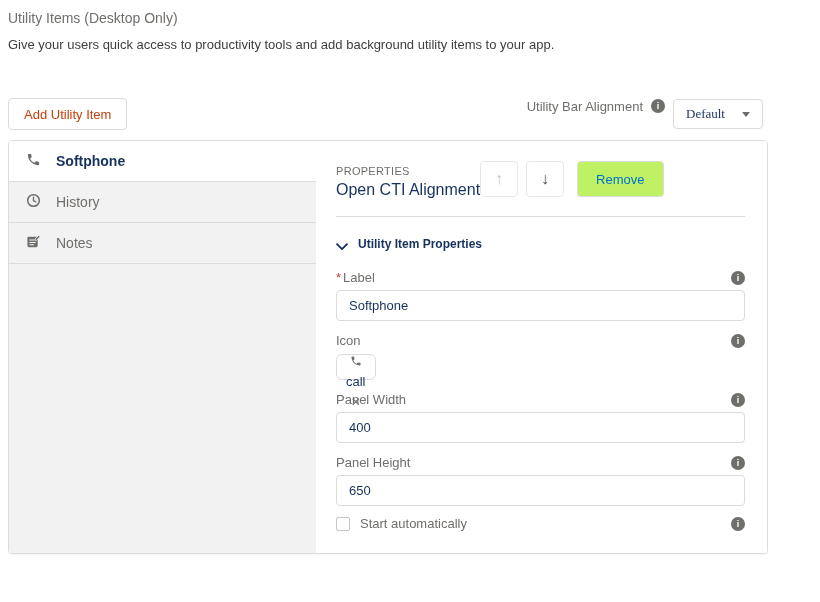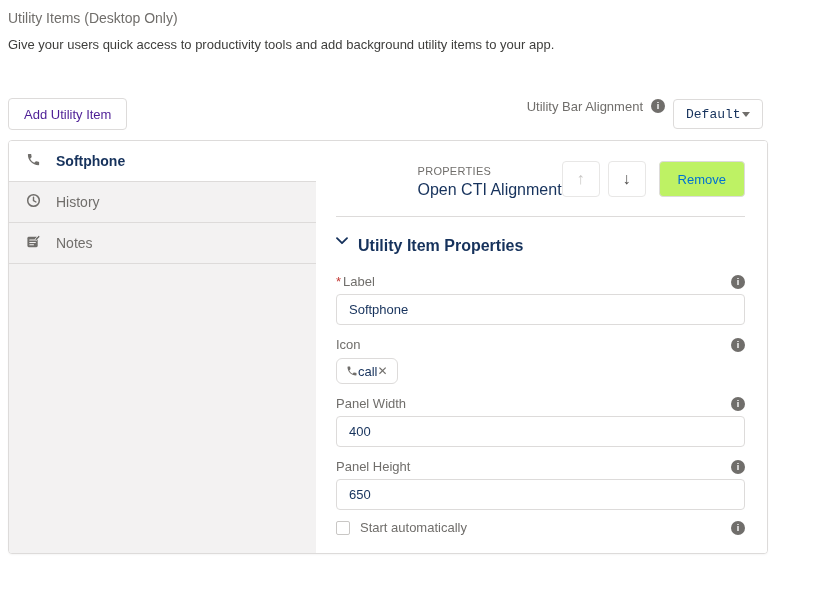--- a/index.html
+++ b/index.html
@@ -17,41 +17,41 @@
   }
   .page-subtitle {
     position: absolute; left: 8px; top: 37px;
     font-size: 13px; color: #3e3e3c;
   }
 
   .add-btn {
     position: absolute; left: 8px; top: 98px;
     height: 32px; padding: 0 15px;
     background: #fff; border: 1px solid #dddbda; border-radius: 4px;
-    color: #4c1d95; font-size: 13px; font-family: inherit; cursor: pointer;
+    color: #c2410c; font-size: 13px; font-family: inherit; cursor: pointer;
   }
 
   .alignment-group {
     position: absolute; right: 57px; top: 99px;
     display: flex; align-items: flex-start; gap: 8px;
   }
   .alignment-label { font-size: 13px; color: #706e6b; }
   .info-icon {
     width: 14px; height: 14px; border-radius: 50%;
     background: #706e6b; color: #fff;
     display: inline-flex; align-items: center; justify-content: center;
     font-size: 9px; font-weight: 700; font-style: normal;
     flex: 0 0 auto; cursor: pointer;
   }
   .dropdown {
     width: 90px; height: 30px; background: #fff;
     border: 1px solid #dddbda; border-radius: 4px;
     display: inline-flex; align-items: center; justify-content: space-between;
     padding: 0 12px; font-size: 13px; color: #16325c;
-    font-family: Liberation Mono, monospace; cursor: pointer;
+    font-family: Liberation Serif, serif; cursor: pointer;
   }
   .caret {
     width: 0; height: 0;
     border-left: 4px solid transparent; border-right: 4px solid transparent;
     border-top: 5px solid #706e6b;
   }
 
   .card {
     position: absolute; left: 8px; top: 140px;
     width: 760px; height: 414px;
@@ -65,21 +65,21 @@
     height: 41px; display: flex; align-items: center;
     padding-left: 17px; gap: 15px;
     border-bottom: 1px solid #dddbda;
     font-size: 14px; color: #706e6b; cursor: pointer;
   }
   .tab.selected { background: #fff; color: #16325c; font-weight: 700; }
   .tab-icon { display: inline-flex; margin-top: -4px; }
 
   .main { flex: 1; padding: 24px 22px 0 20px; background: #fff; }
 
-  .panel-header { display: flex; justify-content: flex-end; align-items: flex-start; }
+  .panel-header { display: flex; justify-content: flex-start; align-items: flex-start; }
   .eyebrow { font-size: 11px; color: #706e6b; letter-spacing: 0.3px; }
   .panel-title { font-size: 16px; color: #16325c; margin-top: 4px; }
 
   .header-buttons { display: flex; align-items: center; gap: 8px; margin-top: -4px; }
   .icon-btn {
     width: 38px; height: 36px; background: #fff;
     border: 1px solid #e8e7e6; border-radius: 4px;
     font-size: 16px; cursor: pointer; font-family: inherit;
     display: inline-flex; align-items: center; justify-content: center;
   }
@@ -87,44 +87,44 @@
   .icon-btn.down { color: #514f4d; }
   .remove-btn {
     height: 36px; padding: 0 18px; margin-left: 5px;
     background: #bef264; border: 1px solid #dddbda; border-radius: 4px;
     color: #0070d2; font-size: 13px; font-family: inherit; cursor: pointer;
   }
 
   .divider { border-top: 1px solid #dddbda; margin-top: 17px; }
 
   .section-header {
-    margin-top: 20px; display: flex; align-items: flex-start; gap: 10px;
-    font-size: 16px; font-weight: 700; color: #16325c; cursor: pointer;
+    margin-top: 20px; display: flex; align-items: flex-end; gap: 10px;
+    font-size: 12px; font-weight: 700; color: #16325c; cursor: pointer;
   }
   .chevron { display: inline-flex; }
 
   .field { margin-top: 12px; }
   .field.first { margin-top: 19px; }
   .label-line { display: flex; justify-content: space-between; align-items: center; }
   .label-left { display: flex; align-items: center; gap: 2px; }
   .field-label { font-size: 13px; color: #706e6b; }
   .required-mark { color: #c23934; font-size: 13px; }
 
   .text-input {
     display: block; width: 100%; height: 31px; margin-top: 5px;
     border: 1px solid #dddbda; border-radius: 4px;
     padding: 0 12px; font-size: 13px; color: #16325c;
     font-family: inherit; background: #fff; outline: none;
   }
 
   .chip {
-    display: inline-flex; align-items: center; gap: 0;
+    display: inline-flex; align-items: center; gap: 7px;
     height: 26px; padding: 0 9px; margin-top: 6px;
     border: 1px solid #dddbda; border-radius: 6px;
-    font-size: 13px; color: #16325c; background: #fff;
+    font-size: 13px; color: #16325c; background: #fff; flex-direction: column;
   }
   .chip-close { color: #706e6b; font-size: 12px; cursor: pointer; line-height: 1; }
 
   .checkbox-row { margin-top: 10px; }
   .checkbox-left { display: flex; align-items: center; gap: 10px; }
   .checkbox {
     width: 14px; height: 14px; background: #fff;
     border: 1px solid #c9c7c5; border-radius: 2px; cursor: pointer;
     flex: 0 0 auto;
   }

